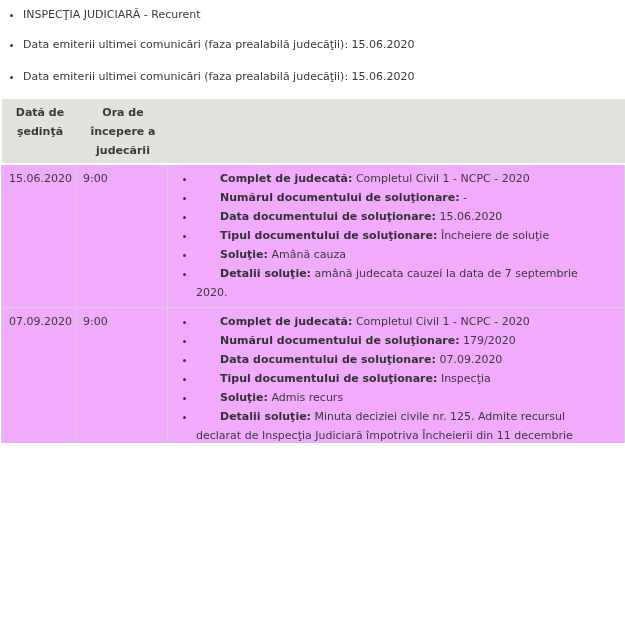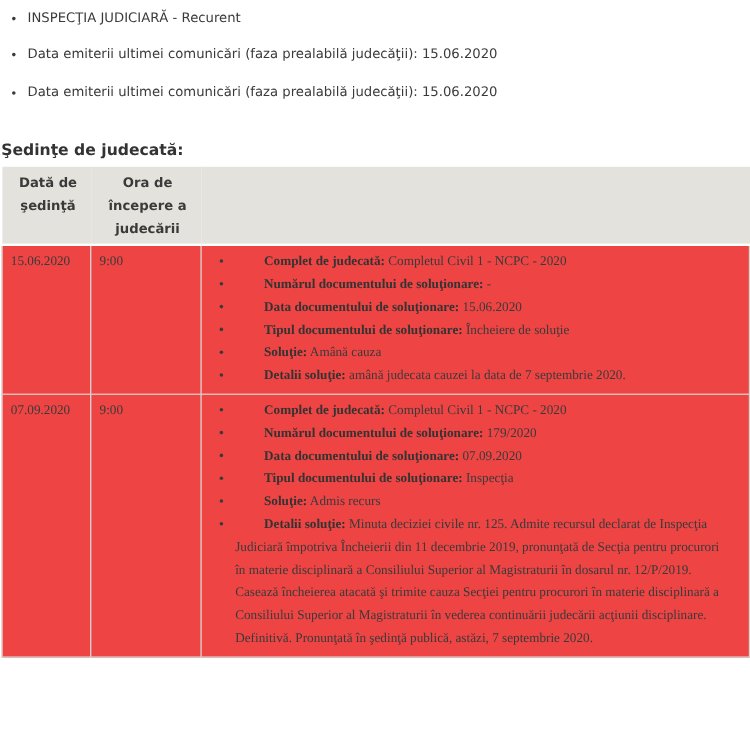--- a/index.html
+++ b/index.html
@@ -4,21 +4,21 @@
 <style>
   * { box-sizing: border-box; }
   html, body { margin: 0; padding: 0; background: #ffffff; }
   body {
     font-family: "DejaVu Sans", "Liberation Sans", sans-serif;
     font-size: 11px;
     color: #3a3a3a;
   }
   .page {
     width: 625px;
-    height: 623px;
+    height: 443px;
     overflow: hidden;
     background: #ffffff;
     padding: 5px 0 0 1px;
   }
   
   ul.parties {
     margin: 0;
     padding: 0 0 0 22px;
     list-style: disc;
   }
@@ -56,22 +56,21 @@
     line-height: 19px;
     border: 0;
     border-bottom: 2px solid #ffffff;
     color: #3a3a3a;
   }
   table.sessions td {
     border: 1px solid #d5d4d0;
     vertical-align: top;
     padding: 4px 16px 5px 7px;
     line-height: 19px;
-    background: #ef4444;
-    font-family: Liberation Serif, serif;
+    background: #f0abfc;
   }
   ul.details {
     margin: 0;
     padding: 0 2px 0 21px;
     list-style: disc;
   }
   ul.details > li {
     line-height: 19px;
   }
   ul.details strong {
@@ -90,21 +89,20 @@
       <span>INSPECŢIA JUDICIARĂ - Recurent</span>
     </li>
     <li>
       <div class="party-note">Data emiterii ultimei comunicări (faza prealabilă judecăţii): 15.06.2020</div>
     </li>
     <li>
       <div class="party-note">Data emiterii ultimei comunicări (faza prealabilă judecăţii): 15.06.2020</div>
     </li>
   </ul>
 
-  <h3 class="section-heading">Şedinţe de judecată:</h3>
 
   <table class="sessions">
     <colgroup>
       <col class="c-date">
       <col class="c-time">
       <col class="c-details">
     </colgroup>
     <thead>
       <tr>
         <th>Dată de şedinţă</th>

